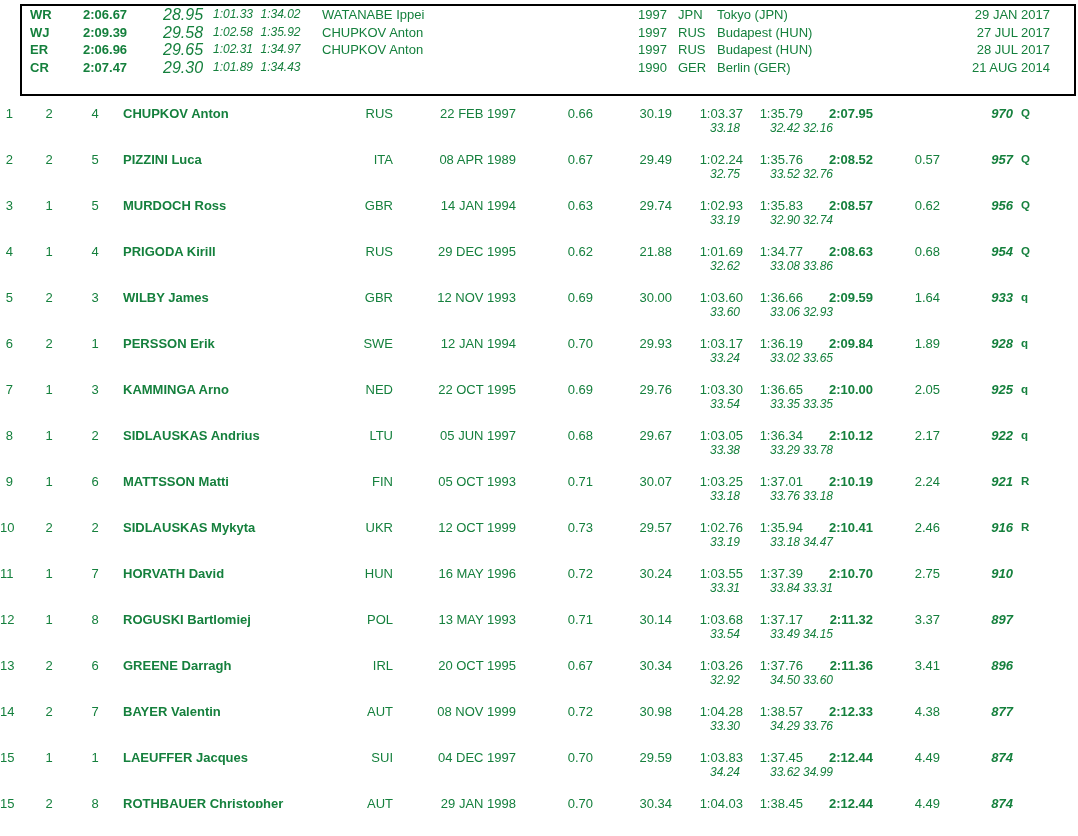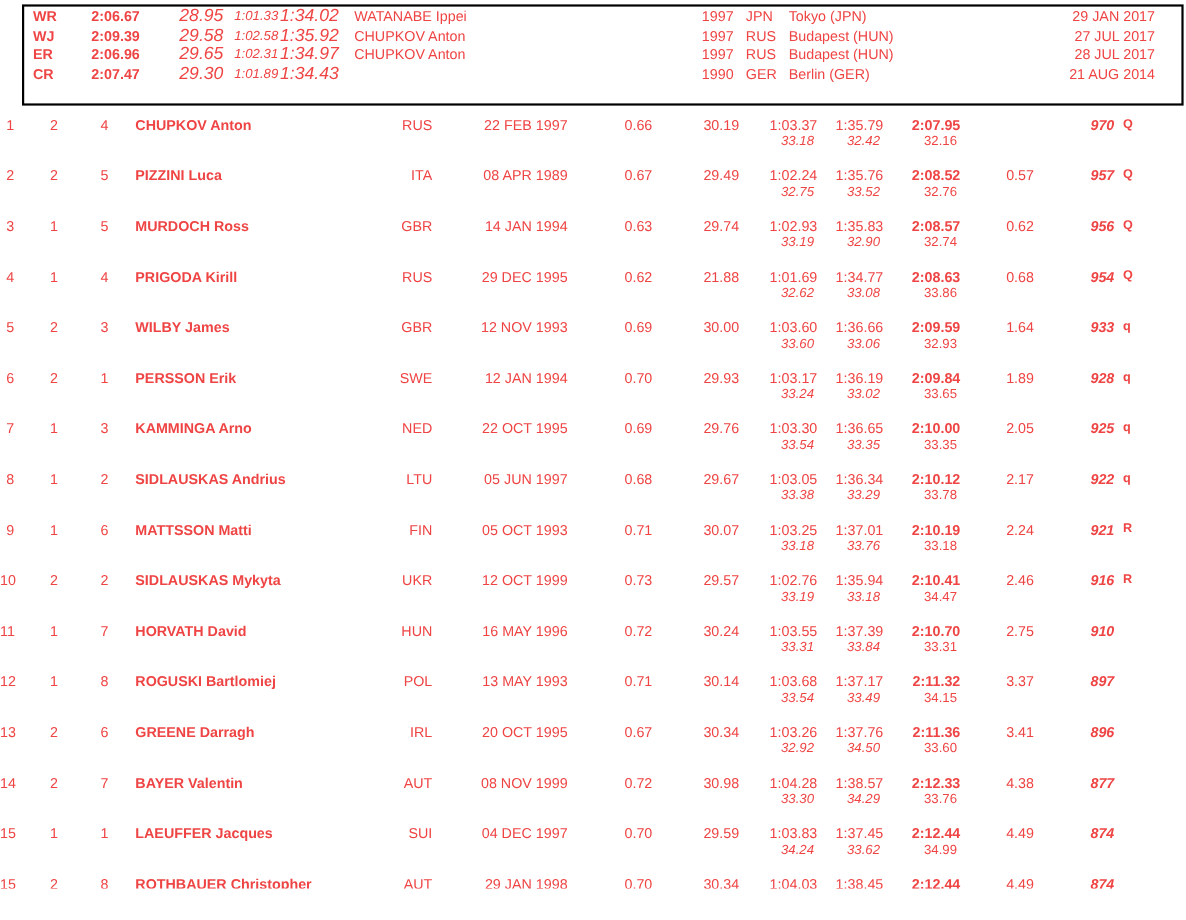--- a/index.html
+++ b/index.html
@@ -1,34 +1,34 @@
 <!DOCTYPE html>
 <html><head>
 <meta charset="utf-8">
 <style>
   html,body{margin:0;padding:0;background:#fff;}
   .page{
     position:relative;width:1078px;height:808px;background:#fff;
-    font-family:"Liberation Sans", sans-serif;color:#ef4444;overflow:hidden;
+    font-family:"Liberation Sans", sans-serif;color:#15803d;overflow:hidden;
   }
   
   .records-box{
     position:absolute;left:20px;top:4px;width:1052px;height:88px;
     border:2px solid #000;padding:0;box-sizing:content-box;
   }
   .rec-row{
     display:grid;
     grid-template-columns:61px 80px 37px 53px 55px 330px 40px 39px 250px 107px;
     height:17.6px;line-height:17.6px;font-size:13px;
   }
   .rec-row .code{grid-column:1;padding-left:8px;font-weight:bold;}
   .rec-row .time{grid-column:2;font-weight:bold;}
   .rec-row .s50{grid-column:3;text-align:right;font-style:italic;font-size:16px;}
   .rec-row .s100{grid-column:4;text-align:right;font-style:italic;font-size:12px;}
-  .rec-row .s150{grid-column:5;text-align:right;font-style:italic;font-size:16px;}
+  .rec-row .s150{grid-column:5;text-align:center;font-style:italic;font-size:12px;}
   .rec-row .rname{grid-column:6;padding-left:14px;font-weight:normal;}
   .rec-row .year{grid-column:7;}
   .rec-row .nat{grid-column:8;}
   .rec-row .loc{grid-column:9;}
   .rec-row .rdate{grid-column:10;text-align:right;padding-right:24px;}
   
   .results{position:absolute;left:0;top:106px;width:1078px;}
   .res-row{
     display:grid;
     grid-template-columns:13px 72px 20px 255px 33px 123px 77px 79px 71px 60px 70px 67px 73px 65px;
@@ -45,21 +45,21 @@
   .res-row .rt{grid-column:7;text-align:right;}
   .res-row .t50{grid-column:8;text-align:right;}
   .res-row .t100{grid-column:9;text-align:right;}
   .res-row .t150{grid-column:10;text-align:right;}
   .res-row .final{grid-column:11;text-align:right;font-weight:bold;}
   .res-row .behind{grid-column:12;text-align:right;}
   .res-row .points{grid-column:13;text-align:right;font-weight:bold;font-style:italic;}
   .res-row .qual{grid-column:14;padding-left:8px;font-weight:bold;font-size:11.5px;}
   .res-row .sp100{grid-column:9;grid-row:2;text-align:right;font-style:italic;font-size:12px;padding-right:3px;}
   .res-row .sp150{grid-column:10;grid-row:2;text-align:right;font-style:italic;font-size:12px;padding-right:3px;}
-  .res-row .spfinal{grid-column:11;grid-row:2;text-align:right;font-size:12px;padding-right:3px;}
+  .res-row .spfinal{grid-column:11;grid-row:2;font-style:italic;font-size:12px;padding-right:3px;}
 </style>
 </head>
 <body>
 
 <div class="page">
 
   <div class="records-box">
 
       <div class="rec-row">
         <span class="code">WR</span>

